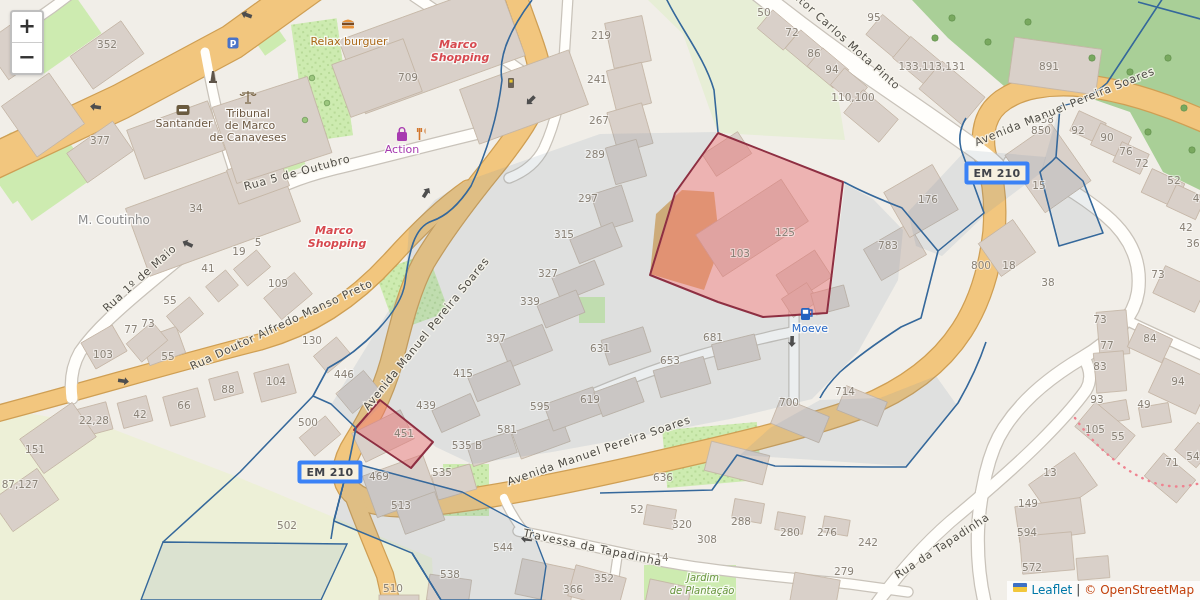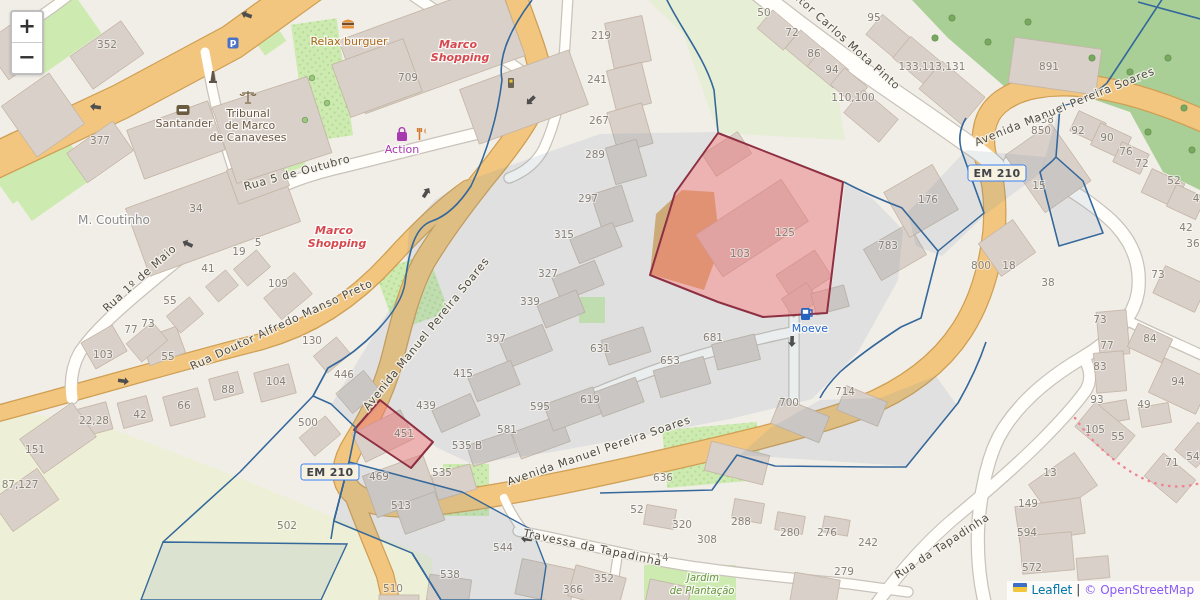--- a/index.html
+++ b/index.html
@@ -14,30 +14,30 @@
   .poi-mall{font-style:italic;font-weight:bold;}
   .poi-garden{font-style:italic;font-size:10px;}
   .poi-gray{fill:#8c8c8c;font-size:12px;}
   
   .leaflet-bar{position:absolute;left:10px;top:10px;border:2px solid rgba(0,0,0,.25);border-radius:4px;
                overflow:hidden;background:#fff;width:30px;box-shadow:0 1px 3px rgba(0,0,0,.15);z-index:20;}
   .zoom-btn{width:30px;height:30px;line-height:29px;text-align:center;font-size:21px;font-weight:bold;
             color:#333;background:#fff;cursor:pointer;user-select:none;}
   .zoom-btn:first-child{border-bottom:1px solid #ccc;}
   
-  .em-badge{position:absolute;transform:translate(-50%,-50%);background:#f7f1e0;border:1px solid #3b82f6;
+  .em-badge{position:absolute;transform:translate(-50%,-50%);background:#f7f1e0;border:4px solid #3b82f6;
             border-radius:3px;padding:0 5px;font-size:11px;font-weight:600;color:#41444b;letter-spacing:.3px;
             z-index:10;line-height:15px;}
   
   .attrib{position:absolute;right:0;bottom:0;background:rgba(255,255,255,.78);padding:2px 6px 3px 6px;
           font-size:12px;color:#333;z-index:20;display:flex;align-items:flex-start;gap:4px;line-height:14px;}
   .flag{display:inline-block;width:14px;height:9px;border-radius:1px;
         background:linear-gradient(#3e71c6 0 50%,#f2c73c 50% 100%);}
   .leaflet-link{color:#0078A8;text-decoration:none;}
-  .osm-credit{color:#8b5cf6;}
+  .osm-credit{color:#c2410c;}
   .sep{color:#333;}
 </style>
 </head>
 <body>
 
 <div id="map">
   <svg id="basemap" width="1200" height="600" viewBox="0 0 1200 600">
     <defs>
       <pattern id="gdots" width="8" height="8" patternUnits="userSpaceOnUse">
         <rect width="8" height="8" fill="#cdebb0"></rect>

